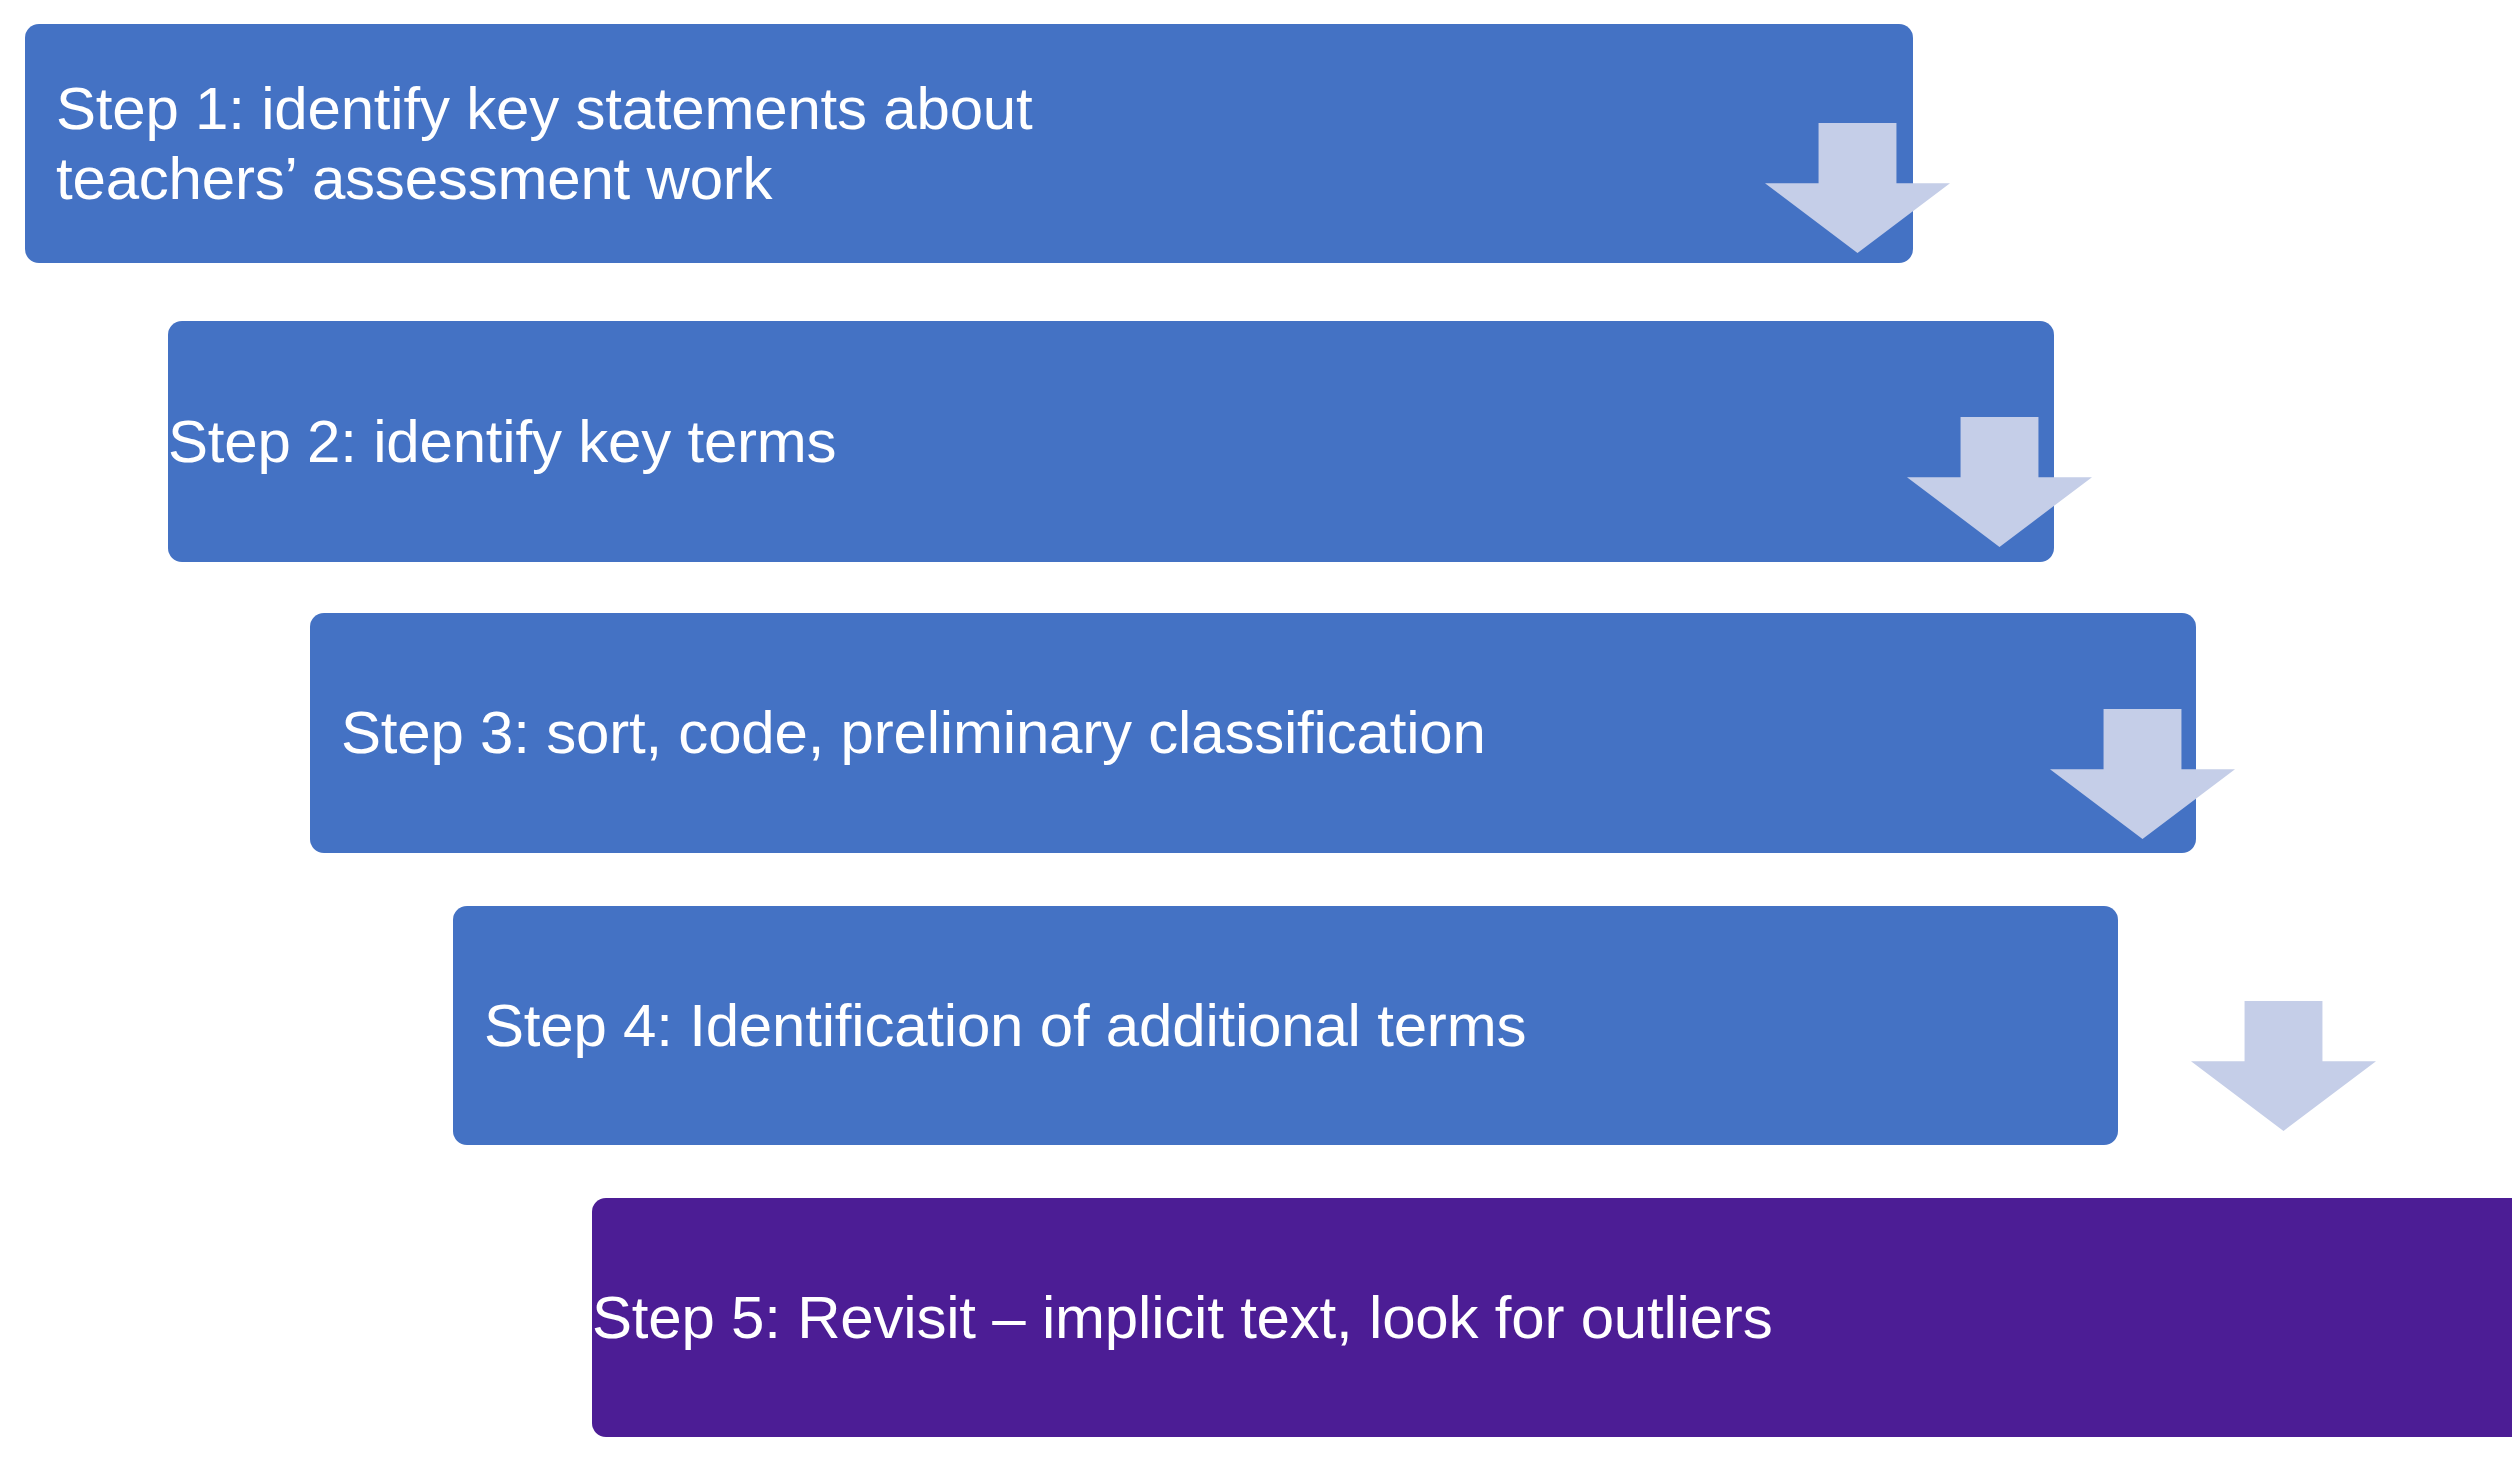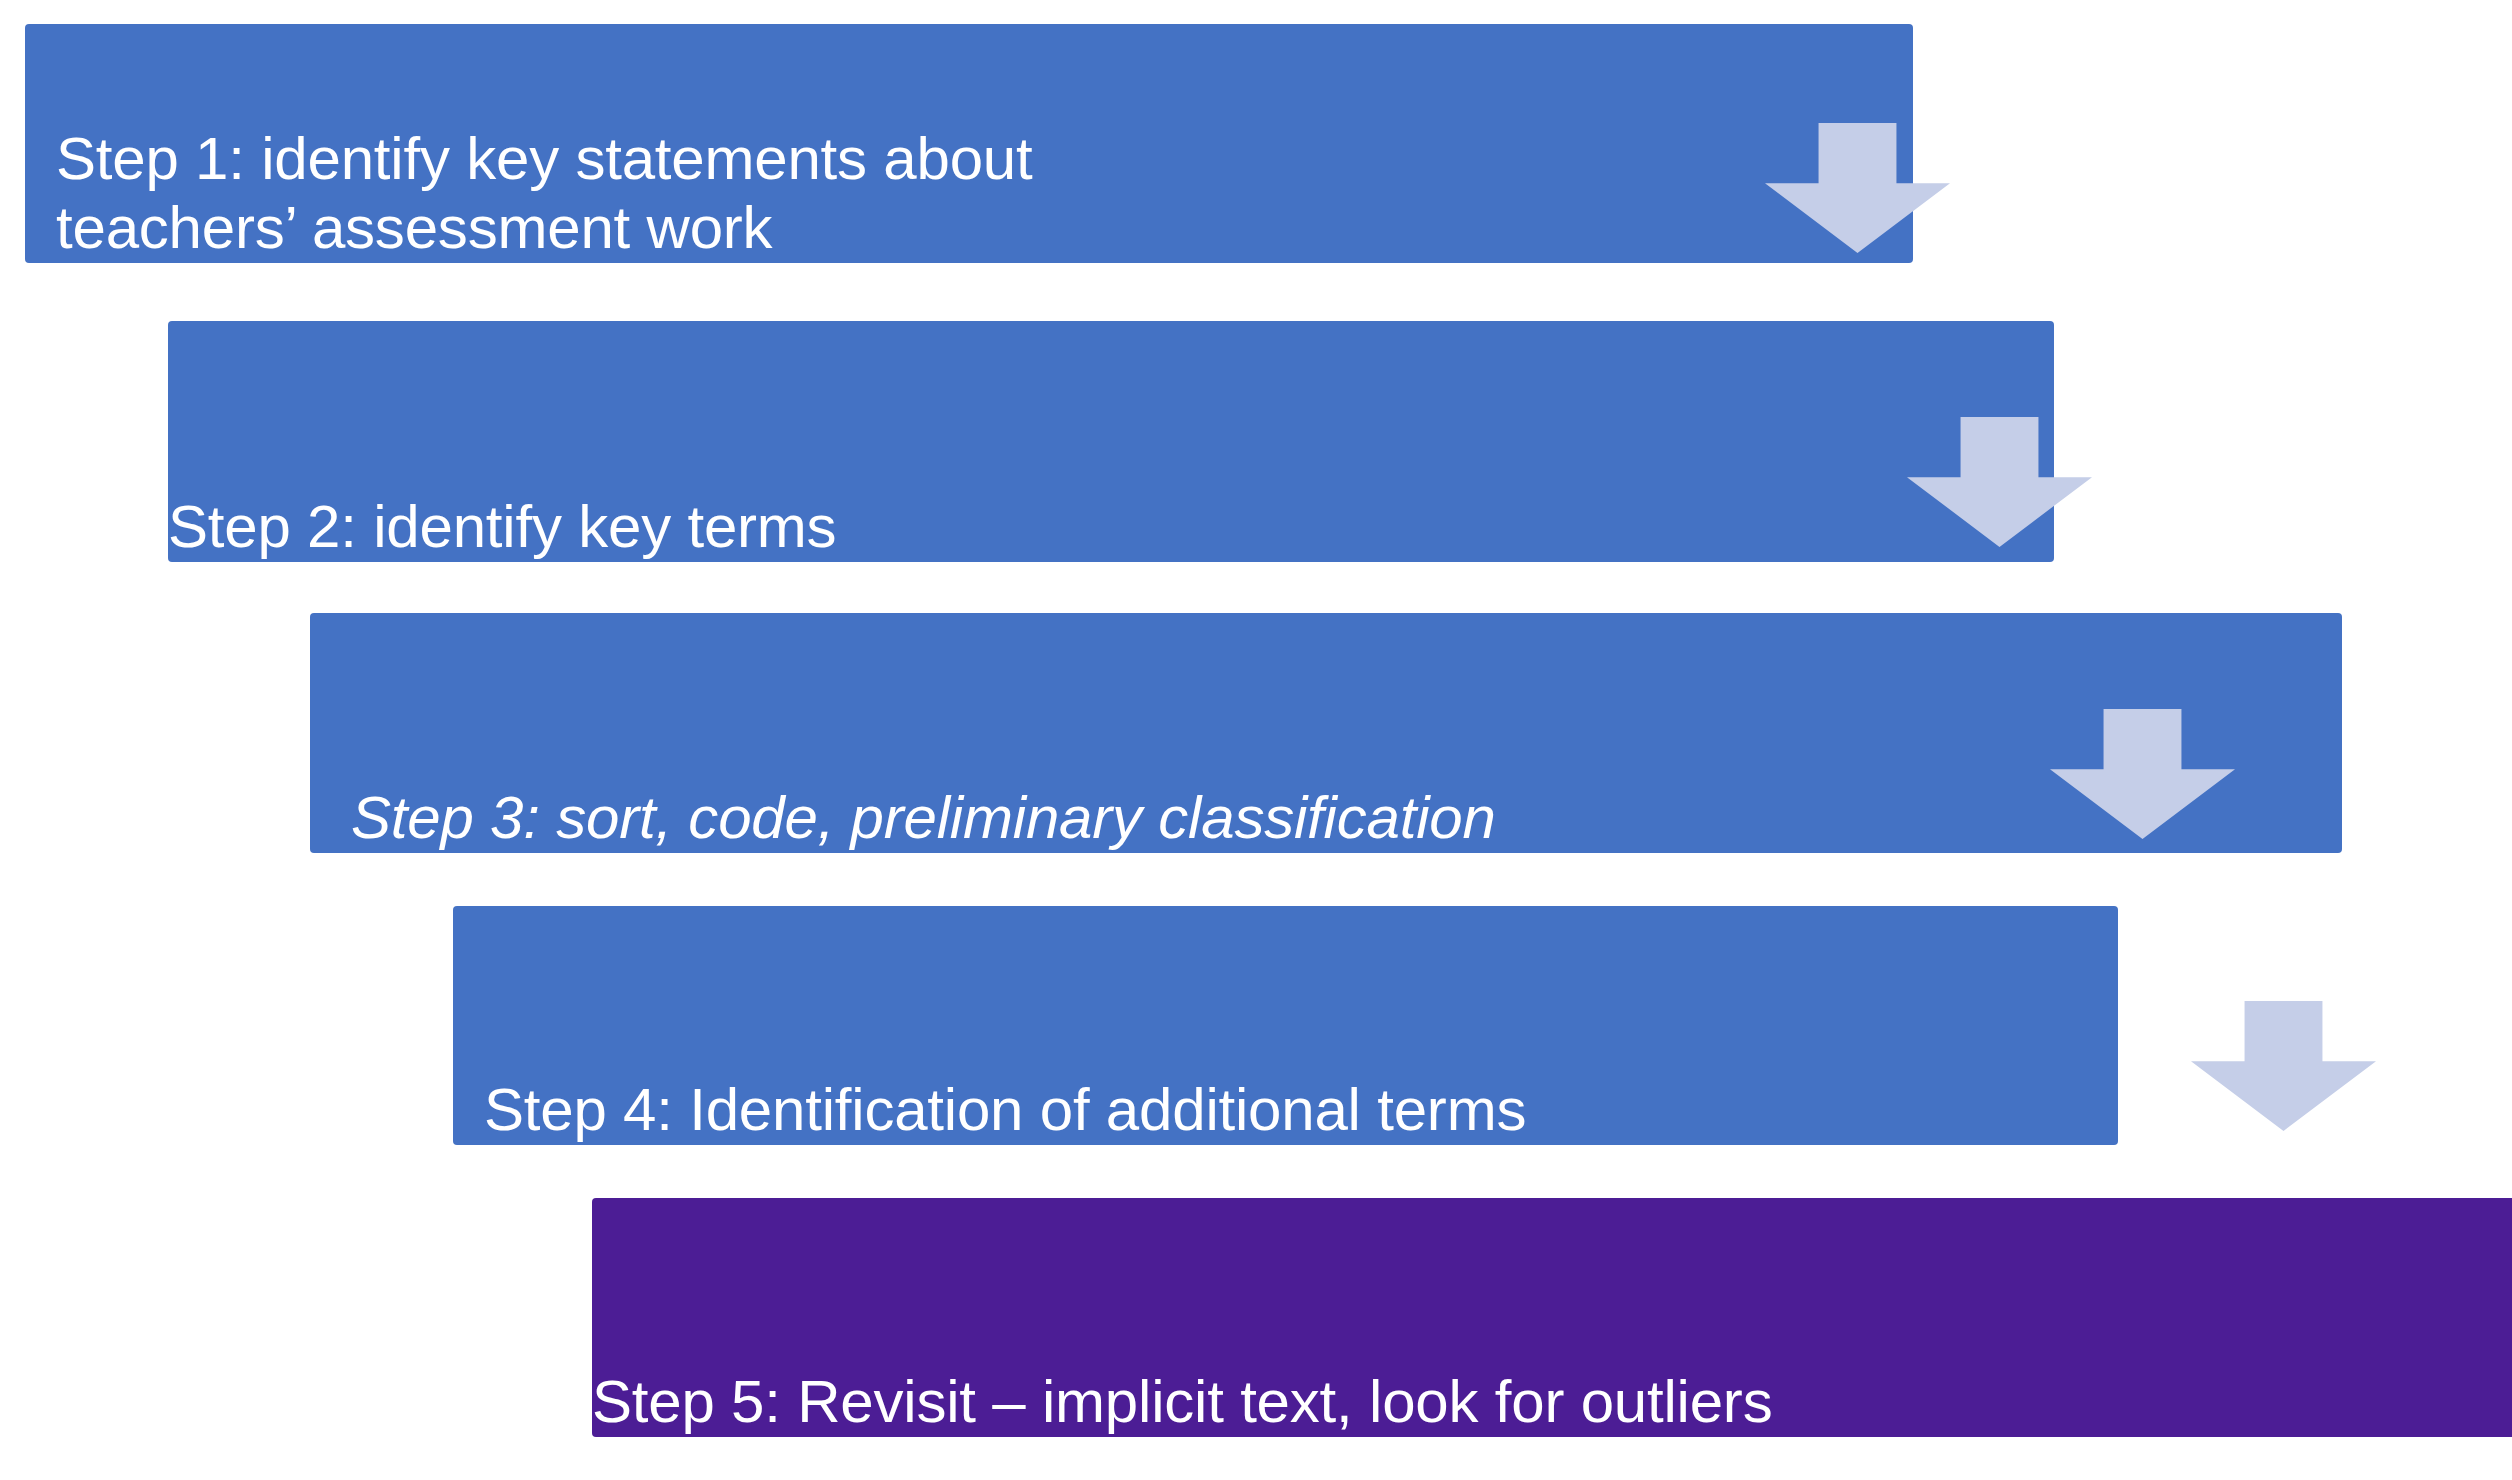--- a/index.html
+++ b/index.html
@@ -15,24 +15,24 @@
   }
   #stage {
     position: relative;
     width: 2512px;
     height: 1480px;
     background: #ffffff;
   }
   .step-box {
     position: absolute;
     background: #4472C4;
-    border-radius: 4px;
+    border-radius: 14px;
     box-sizing: border-box;
     display: flex;
-    align-items: flex-end;
+    align-items: center;
     z-index: 2;
   }
   .step-label {
     color: #ffffff;
     font-family: "Liberation Sans", sans-serif;
     font-size: 60px;
     line-height: 1.16;
     font-weight: 400;
     letter-spacing: -0.2px;
     white-space: pre-line;
@@ -73,21 +73,21 @@
         <polygon points="55,0 135,0 135,62 190,62 95,134 0,62 55,62" fill="#C5CEE8"></polygon>
       </svg>
     </div>
     <div class="step-box" style="left: 25px; top: 24px; width: 1888px; height: 239px; background: rgb(68, 114, 196); padding-left: 31px;">
       <span class="step-label" style="color: rgb(255, 255, 255);">Step 1: identify key statements about
 teachers’ assessment work</span>
     </div>
     <div class="step-box" style="left: 168px; top: 321px; width: 1886px; height: 241px; background: rgb(68, 114, 196); ">
       <span class="step-label" style="color: rgb(255, 255, 255);">Step 2: identify key terms</span>
     </div>
-    <div class="step-box" style="left: 310px; top: 613px; width: 2032px; height: 240px; background: rgb(68, 114, 196); padding-left: 41px; font-style: italic;">
+    <div class="step-box" style="left: 310px; top: 613px; width: 1886px; height: 240px; background: rgb(68, 114, 196); padding-left: 31px;">
       <span class="step-label" style="color: rgb(255, 255, 255);">Step 3: sort, code, preliminary classification</span>
     </div>
     <div class="step-box" style="left: 453px; top: 906px; width: 1665px; height: 239px; background: rgb(68, 114, 196); padding-left: 31px;">
       <span class="step-label" style="color: rgb(255, 255, 255);">Step 4: Identification of additional terms</span>
     </div>
     <div class="step-box" style="left: 592px; top: 1198px; width: 2112px; height: 239px; background: #4c1d95; ">
       <span class="step-label" style="color: rgb(255, 255, 255);">Step 5: Revisit – implicit text, look for outliers</span>
     </div>
   </div>
 

